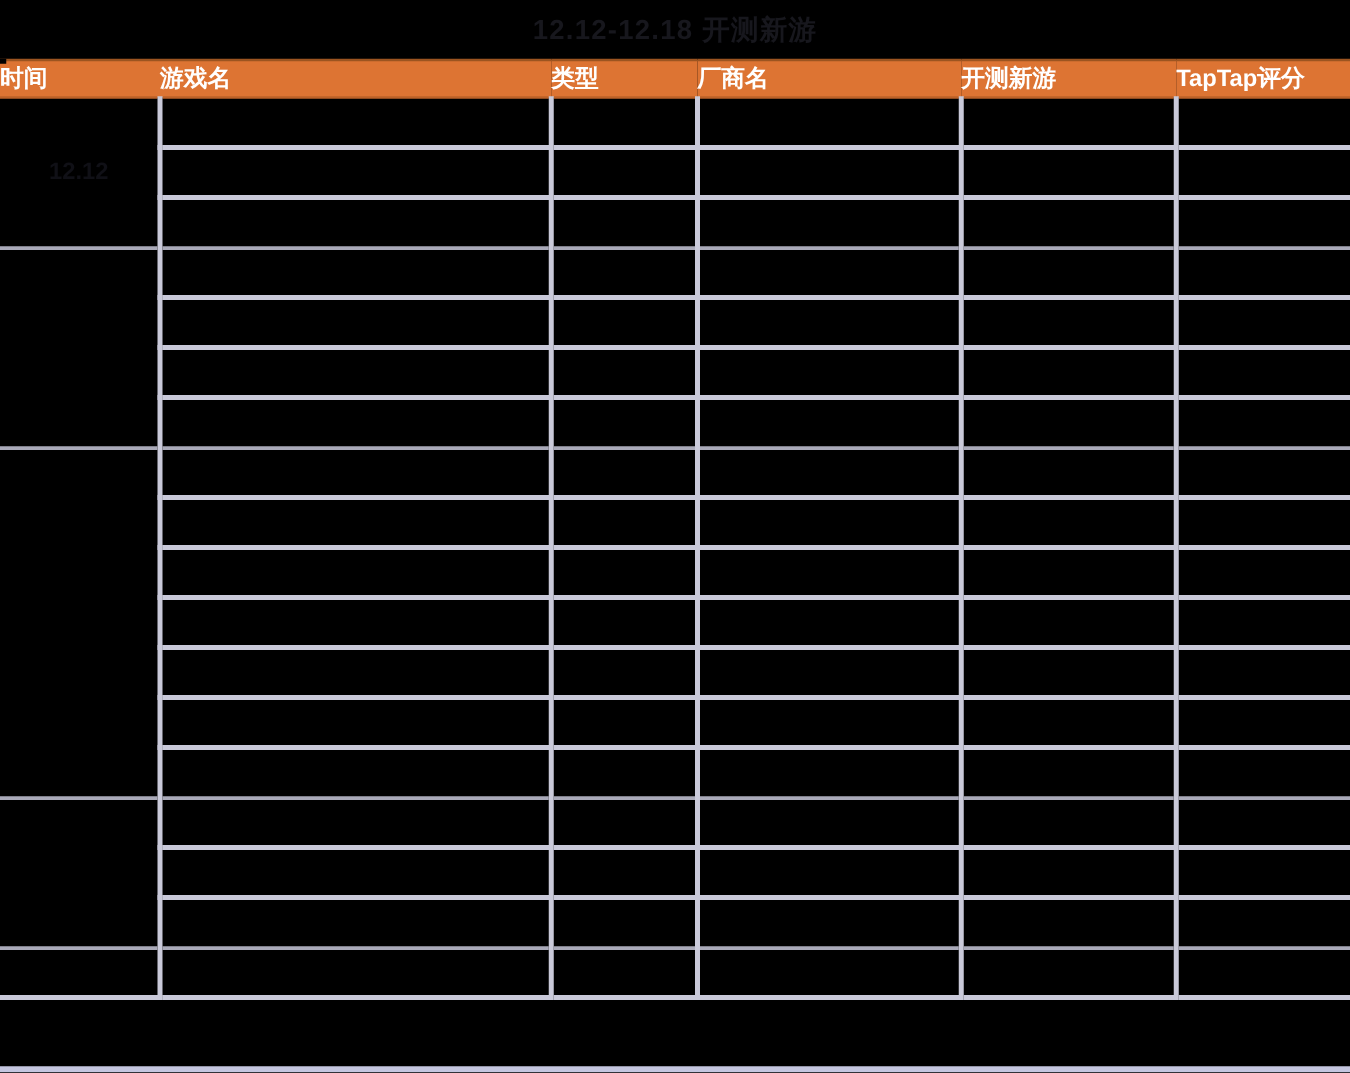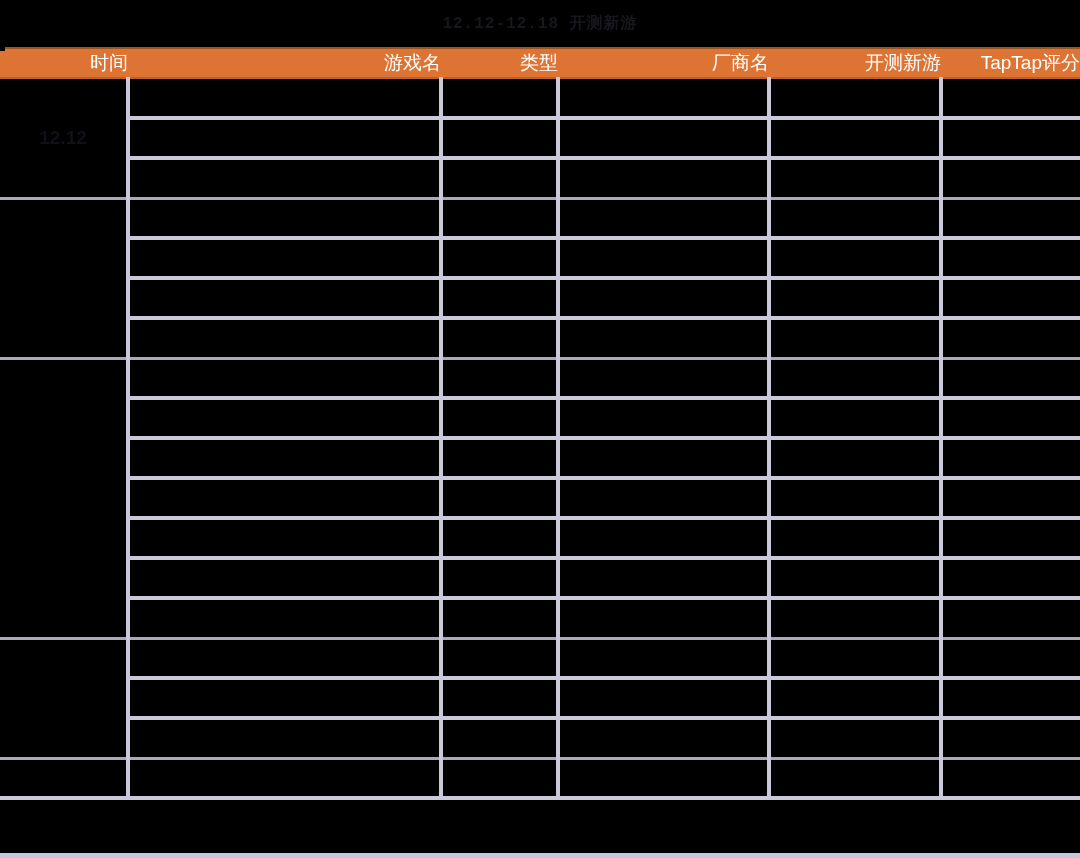--- a/index.html
+++ b/index.html
@@ -10,27 +10,27 @@
   }
   *{box-sizing:border-box}
   html,body{margin:0;padding:0}
   body{
     width:1080px;height:858px;background:var(--bg);
     font-family:"Liberation Sans",sans-serif;
     position:relative;overflow:hidden;
   }
   .title-bar{
     height:47px;display:flex;align-items:center;justify-content:center;
-    color:var(--faint-title);font-size:16px;font-weight:bold;letter-spacing:1px;font-family:Liberation Mono, monospace;
+    color:var(--faint-title);font-size:22px;font-weight:bold;letter-spacing:1px;
   }
   table{width:1080px;border-collapse:collapse;table-layout:fixed}
   thead tr{height:30px}
   th{
     background:var(--accent);color:var(--header-text);
-    font-size:19px;font-weight:400;text-align:right;padding:0;
+    font-size:19px;font-weight:700;text-align:left;padding:0;
     border-top:2px solid var(--accent-dark);
     border-bottom:2px solid var(--accent-edge);
     margin-top:23px;
   }
   tbody tr{height:40px}
   td{
     padding:0;background:transparent;
     border-left:4px solid var(--grid);
     border-bottom:4px solid var(--grid);
   }

